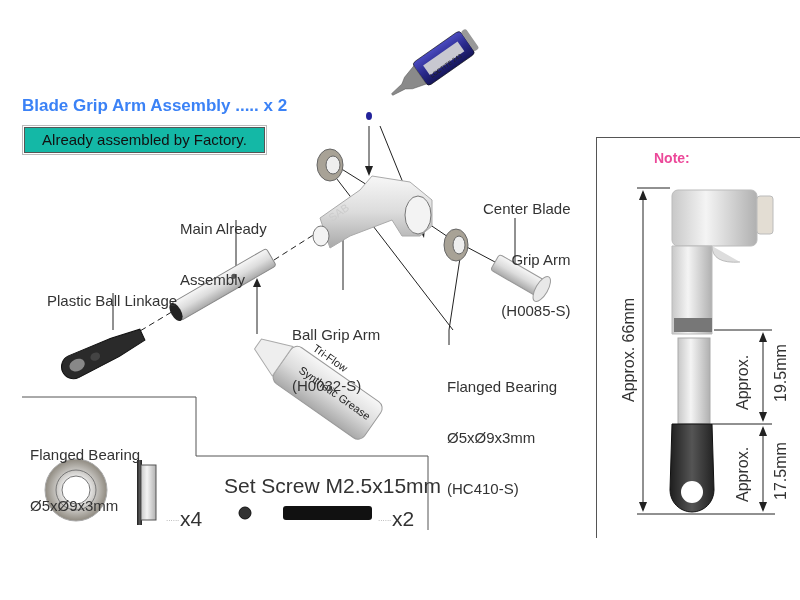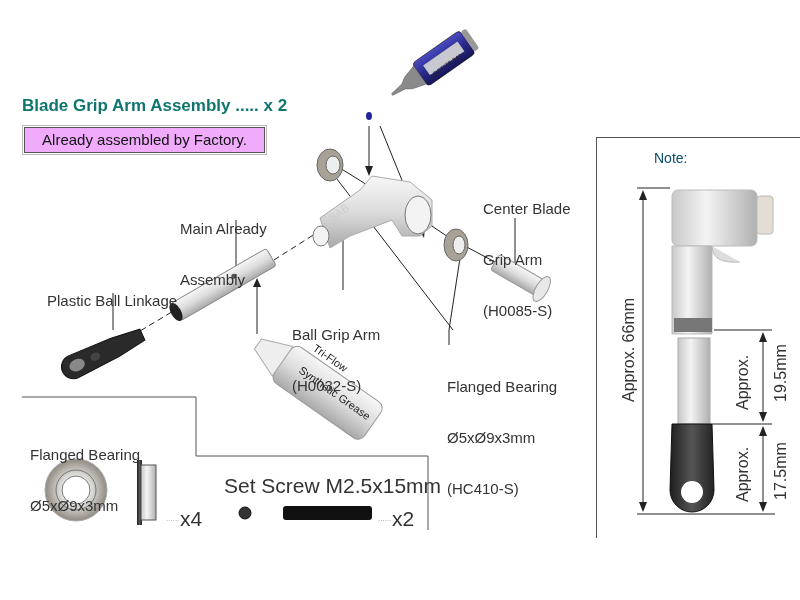--- a/index.html
+++ b/index.html
@@ -1,26 +1,26 @@
 <!DOCTYPE html>
 <html><head>
 <meta charset="utf-8">
 <style>
   html, body { margin: 0; padding: 0; background: #ffffff; }
   body { width: 800px; height: 600px; position: relative; overflow: hidden;
          font-family: "Liberation Sans", sans-serif; color: #333; }
   .abs { position: absolute; }
-  .title { left: 22px; top: 96px; font-size: 17px; font-weight: bold; color: #0f766e; white-space: nowrap; }
-  .badge { left: 24px; top: 127px; width: 239px; height: 24px; background: #f0abfc;
+  .title { left: 22px; top: 96px; font-size: 17px; font-weight: bold; color: #3b82f6; white-space: nowrap; }
+  .badge { left: 24px; top: 127px; width: 239px; height: 24px; background: #14b8a6;
            border: 1px solid #555; outline: 1px solid #bbb; outline-offset: 1px;
            font-size: 15px; color: #111; line-height: 24px; text-align: center; white-space: nowrap; }
   .label { font-size: 15px; color: #333; line-height: 17px; white-space: pre; }
   .small { font-size: 21px; color: #333; }
   .note-box { left: 596px; top: 137px; width: 210px; height: 400px; border-left: 1px solid #555; border-top: 1px solid #555; }
-  .note-title { left: 612px; top: 150px; font-size: 14px; font-weight: normal; color: #0c4a6e; padding-left: 42px; }
+  .note-title { left: 612px; top: 150px; font-size: 14px; font-weight: bold; color: #ec4899; padding-left: 42px; }
   .vtext { transform-origin: left top; transform: rotate(-90deg); font-size: 16px; color: #333; white-space: nowrap; }
   svg { position: absolute; left: 0; top: 0; }
 </style>
 </head>
 <body>
 
 <svg width="800" height="600" viewBox="0 0 800 600">
   <defs>
     <linearGradient id="metal" x1="0" y1="0" x2="0" y2="1">
       <stop offset="0" stop-color="#f7f7f7"></stop>
@@ -172,21 +172,21 @@
   <div>Main Already</div>
   <div>Assembly</div>
 </div>
 <div class="abs label" style="left:47px;top:258px;">
   <div>Plastic Ball Linkage</div>
 </div>
 <div class="abs label" style="left:292px;top:292px;">
   <div>Ball Grip Arm</div>
   <div>(H0032-S)</div>
 </div>
-<div class="abs label" style="left:483px;top:166px;">
+<div class="abs label" style="left:483px;top:166px;text-align:right;">
   <div>Center Blade</div>
   <div>Grip Arm</div>
   <div>(H0085-S)</div>
 </div>
 <div class="abs label" style="left:447px;top:344px;">
   <div>Flanged Bearing</div>
   <div>Ø5xØ9x3mm</div>
   <div>(HC410-S)</div>
 </div>
 

